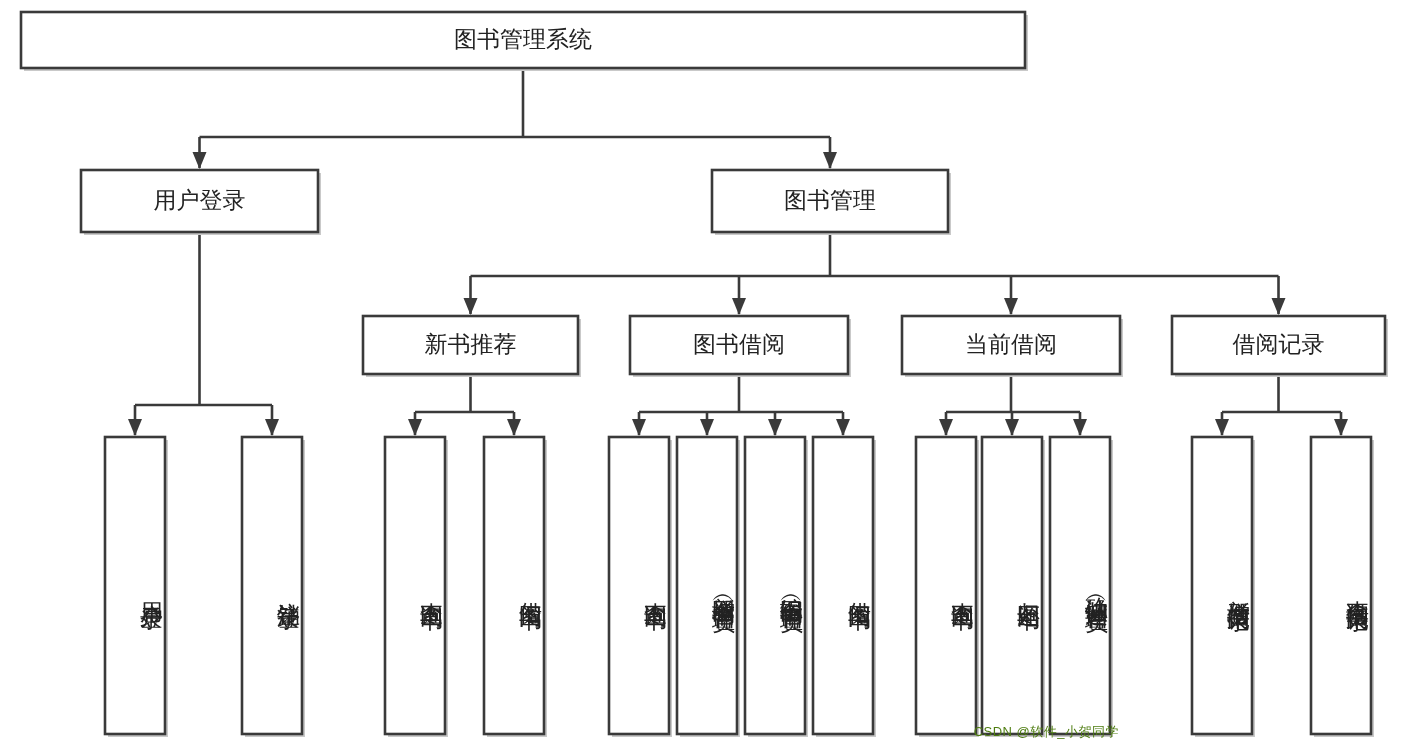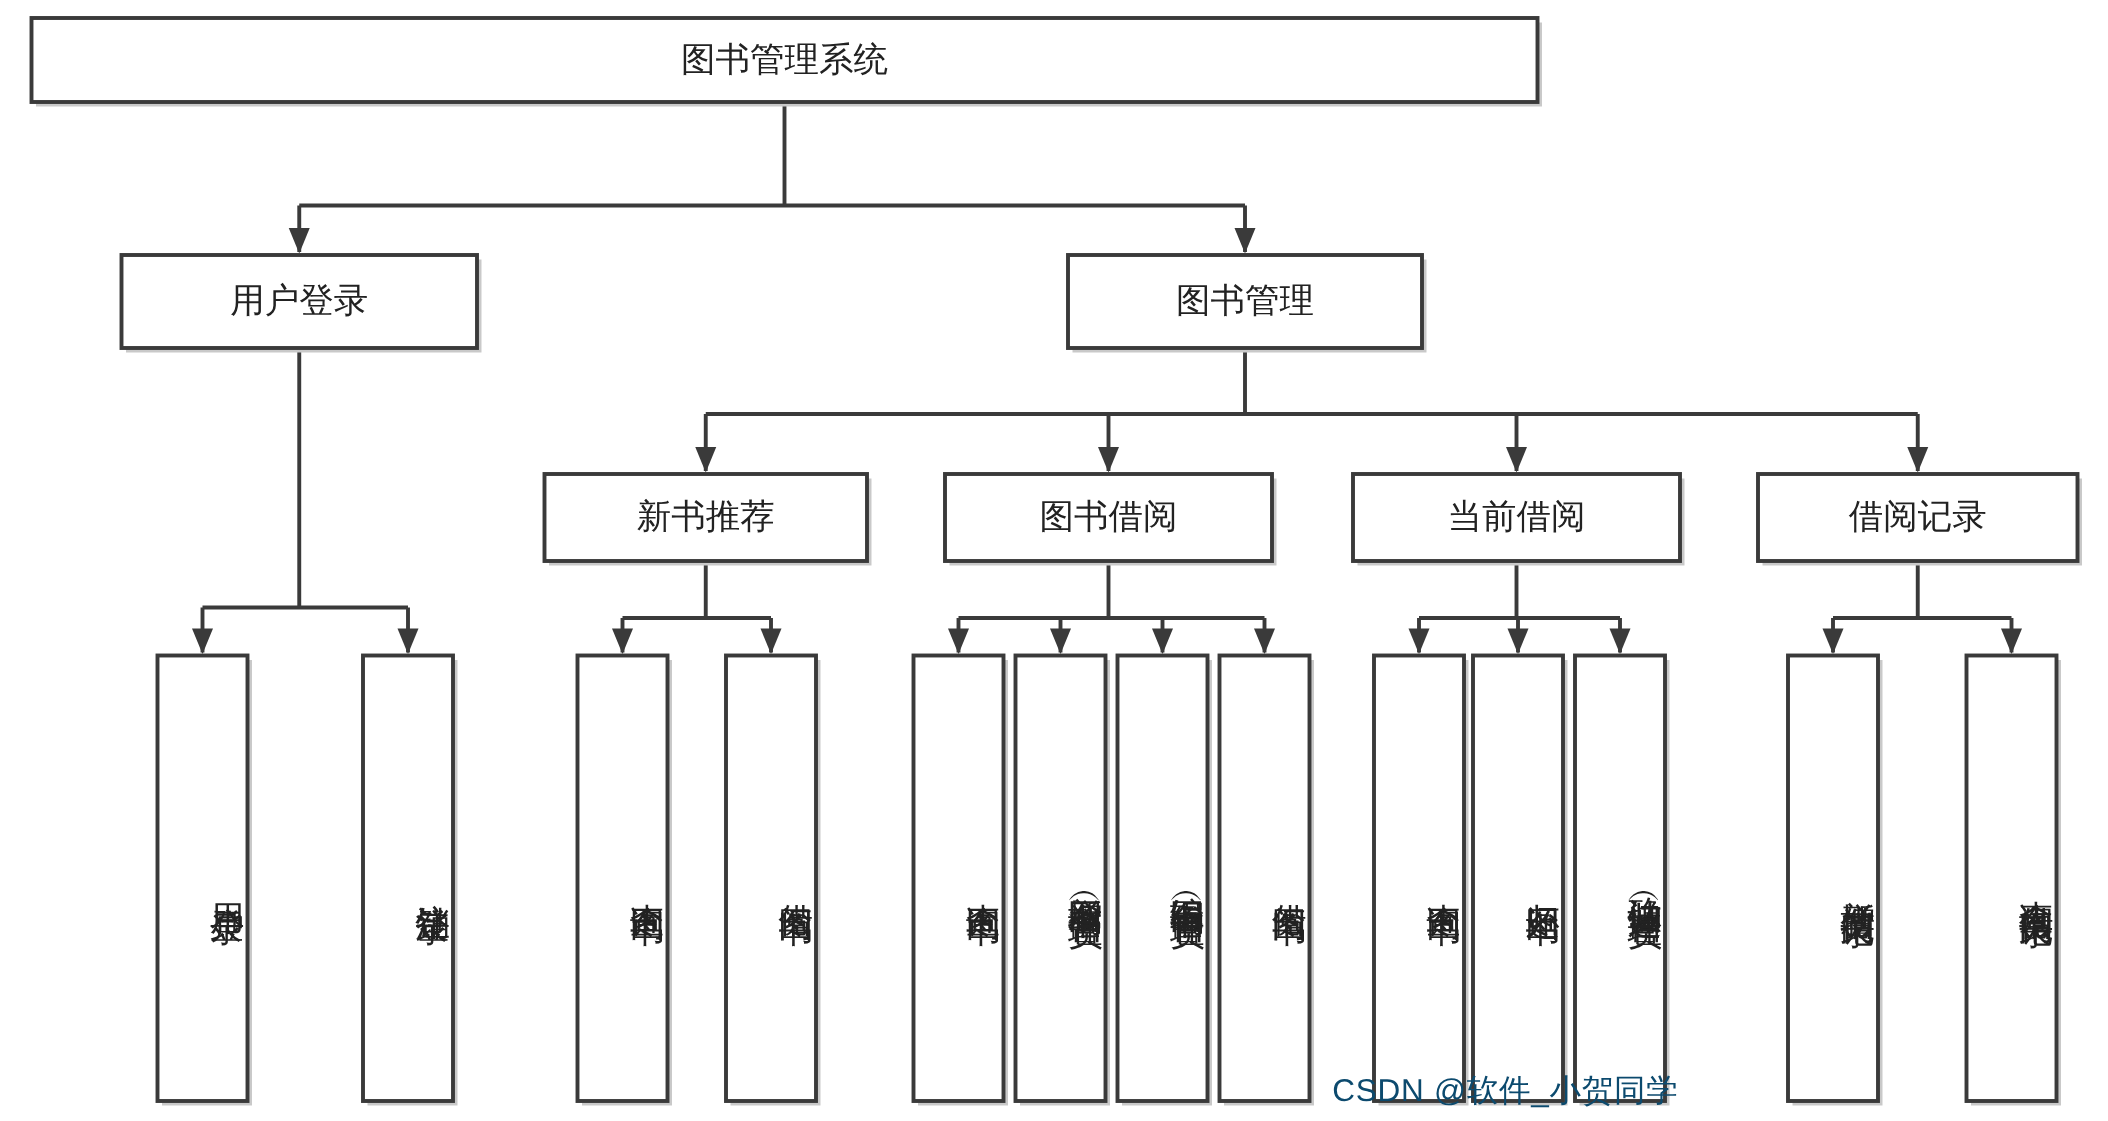--- a/index.html
+++ b/index.html
@@ -64,22 +64,22 @@
     display: flex;
     align-items: flex-start;
     justify-content: center;
     pointer-events: none;
   }
   .watermark {
     position: absolute;
     right: 8px;
     bottom: 6px;
     font-family: "Liberation Sans", "DejaVu Sans", sans-serif;
-    font-size: 21px;
-    color: #0c4a6e;
+    font-size: 13px;
+    color: #4d7c0f;
     letter-spacing: 0.5px;
     user-select: none;
   }
 </style>
 </head>
 <body>
 
 <div id="diagram-root">
 
   <svg id="flow" viewBox="0 0 1405 747">

